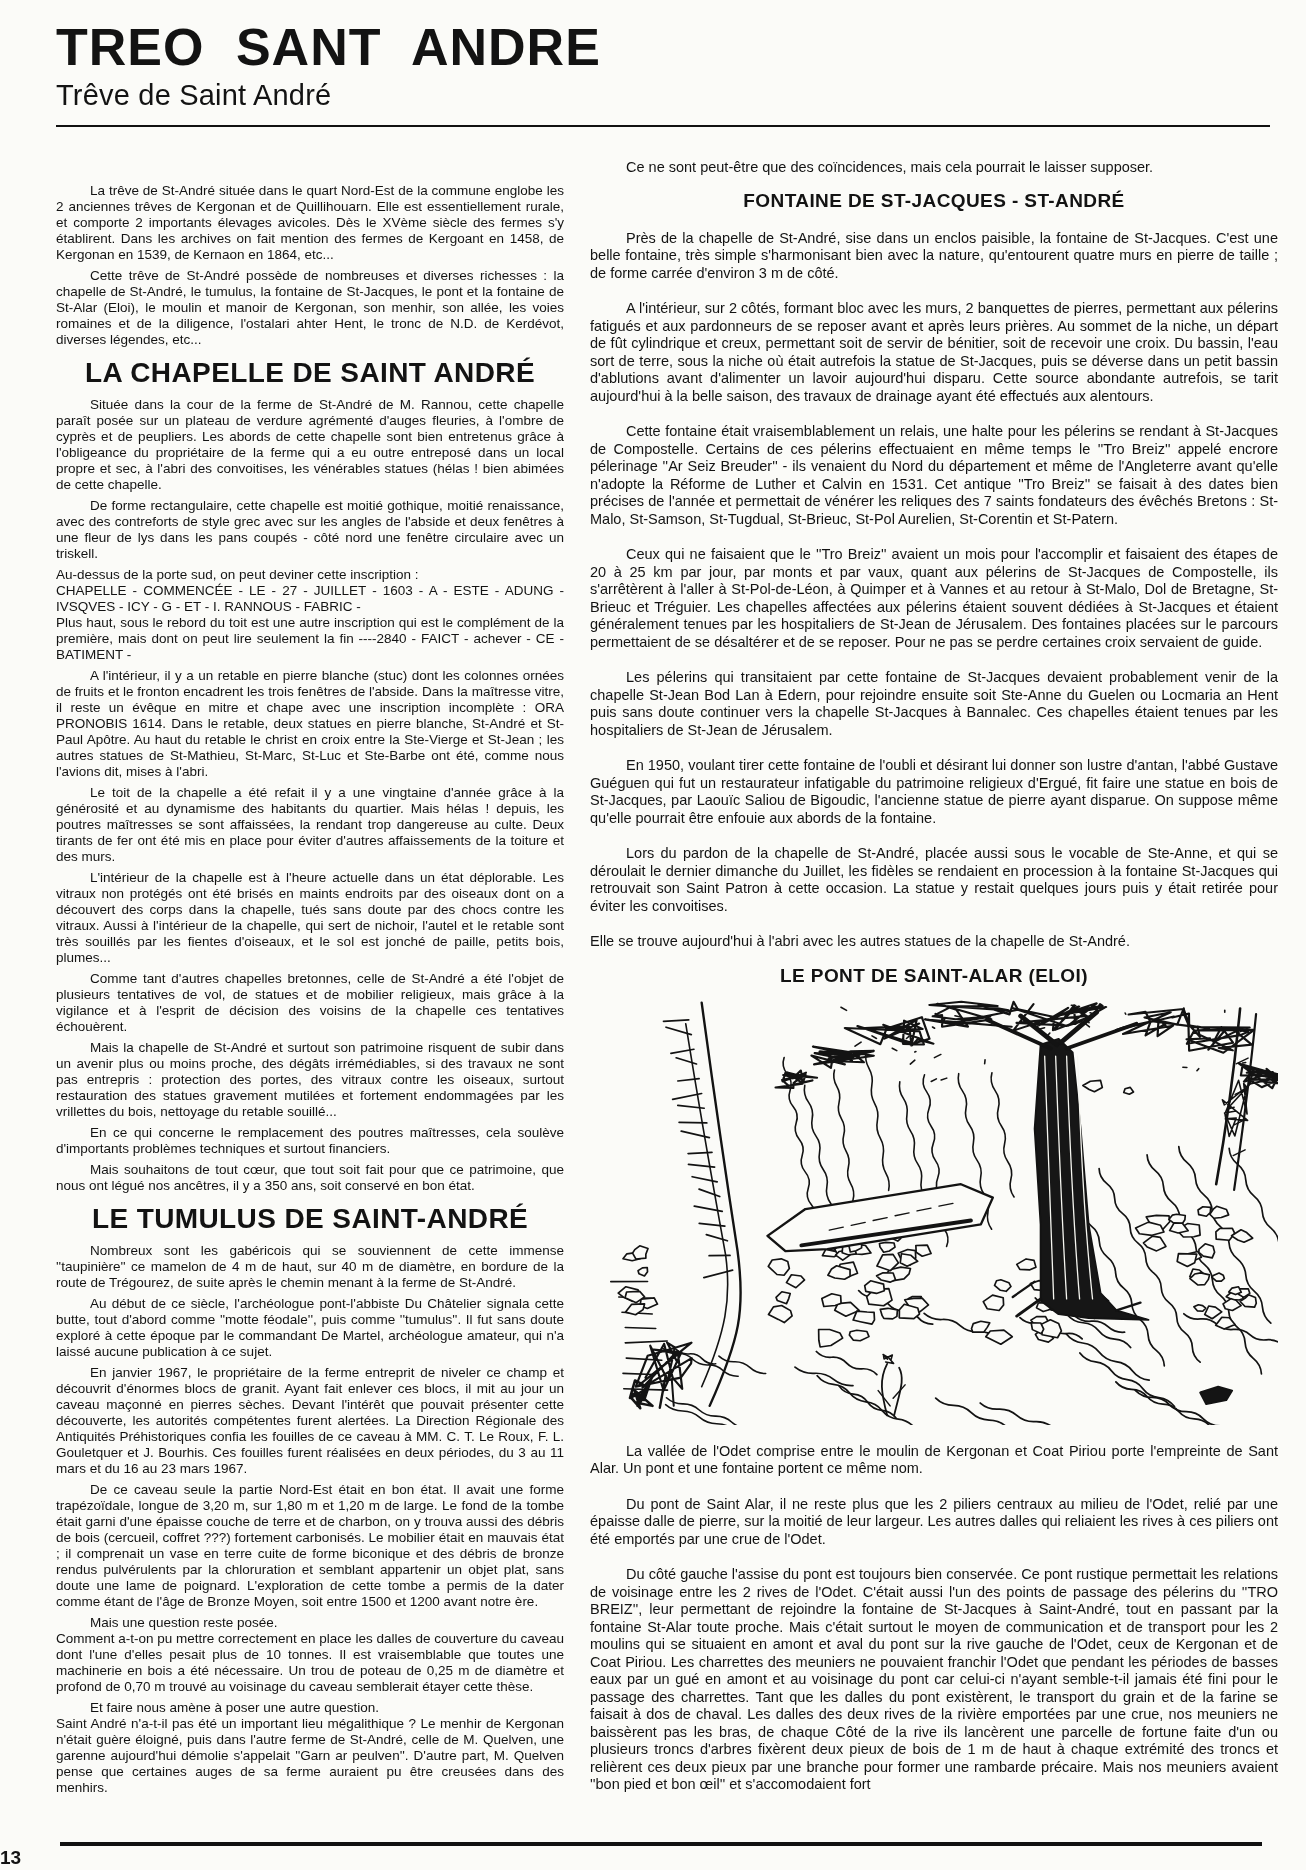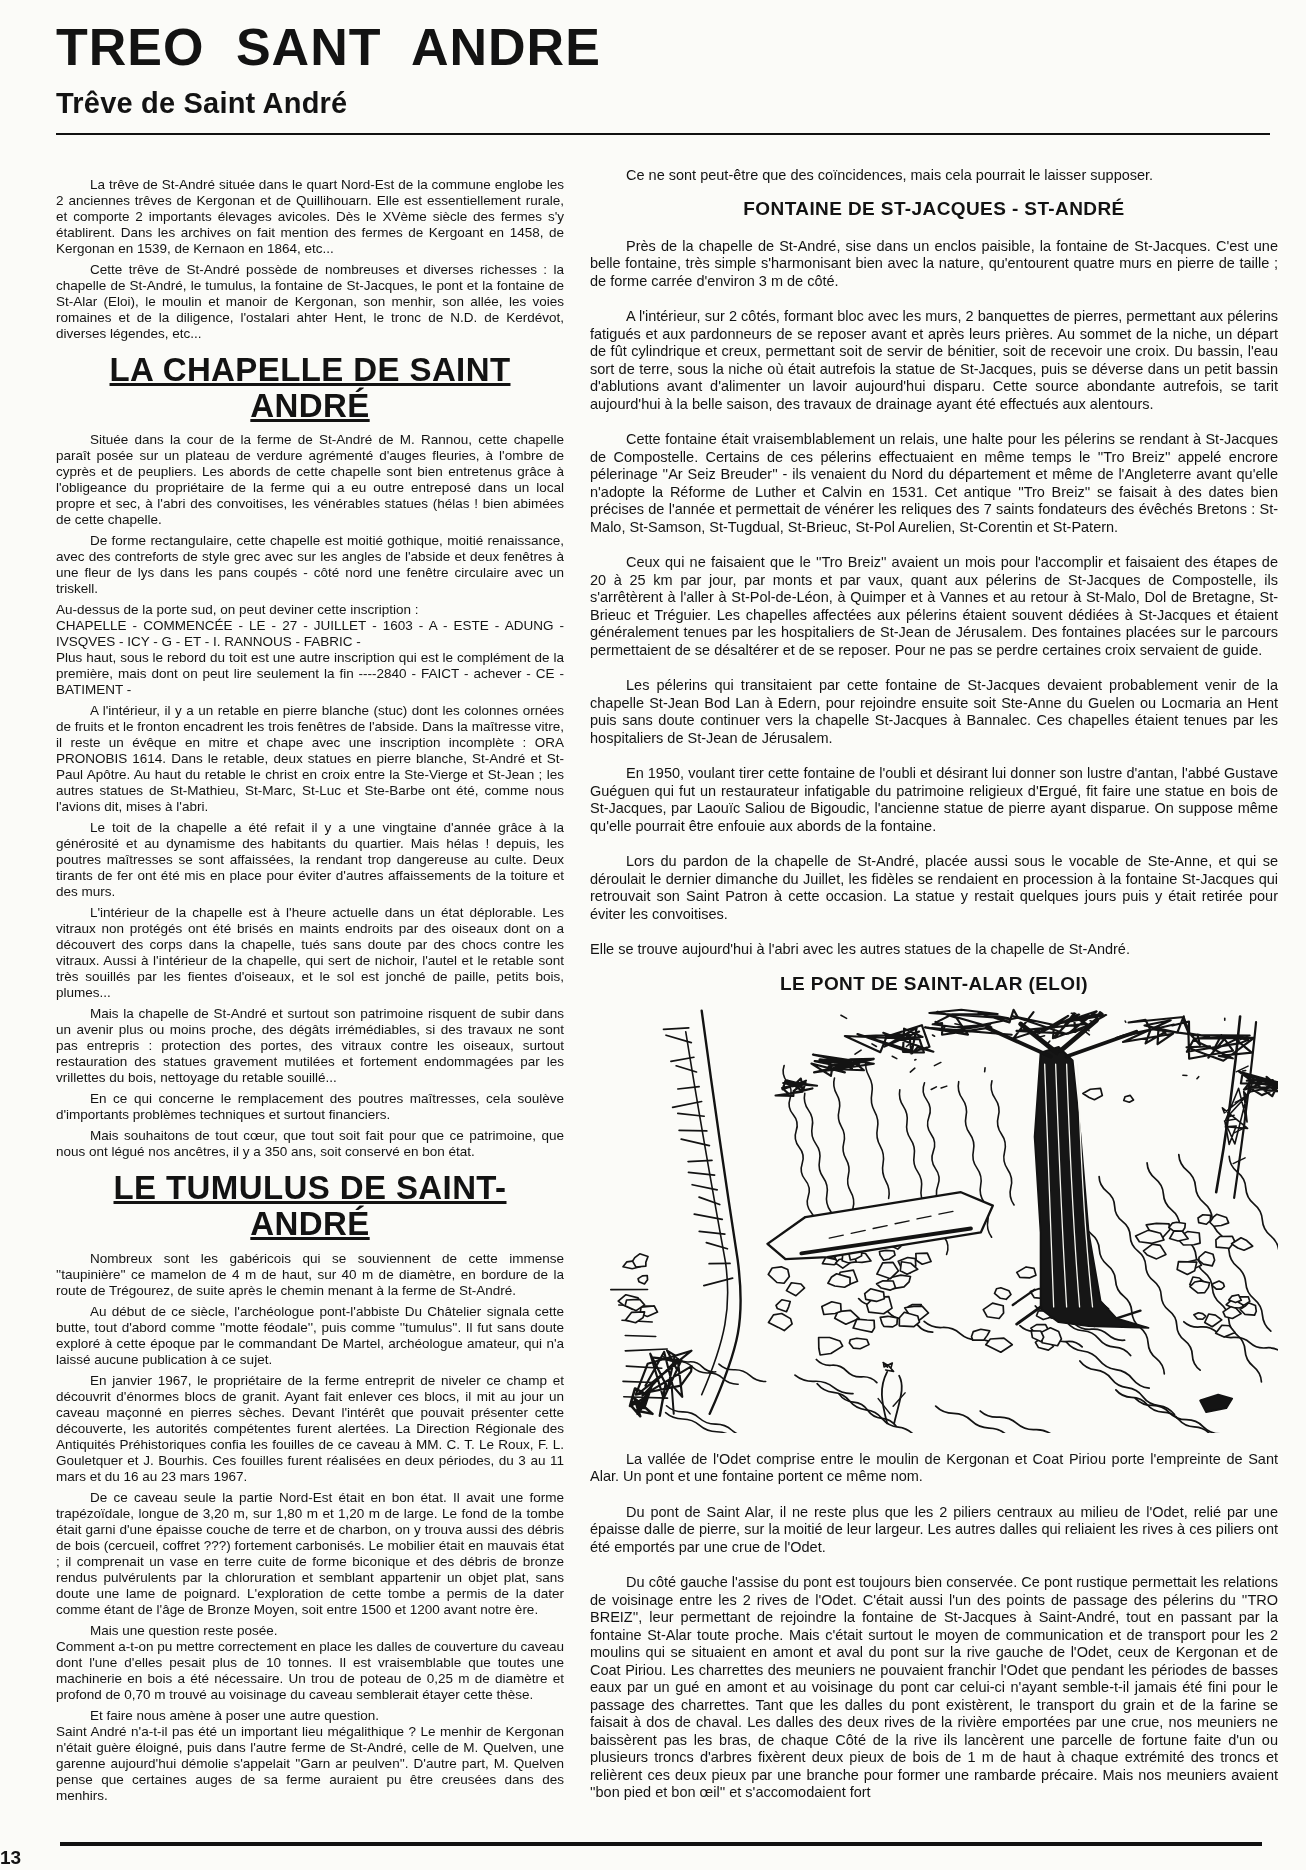--- a/index.html
+++ b/index.html
@@ -11,21 +11,21 @@
     color:#131313;
     font-family:"Liberation Sans", sans-serif;
     overflow:hidden;
   }
   .masthead{padding:20px 36px 0 56px;}
   .masthead .title{
     font-size:52px;font-weight:700;line-height:1.05;
     letter-spacing:1px;word-spacing:16px;
   }
   .masthead .subtitle{
-    font-size:29px;font-weight:700;margin-top:12px;letter-spacing:0.2px;
+    font-size:29px;font-weight:400;margin-top:4px;letter-spacing:0.2px;
   }
   .masthead-rule{height:2px;background:#111;margin:13px 36px 0 56px;}
   .columns{
     display:flex;gap:26px;
     padding:14px 28px 0 56px;
     align-items:flex-end;
   }
   .col-left{width:508px;flex:none;}
   .col-right{flex:1;min-width:0;}
   .col-left p{
@@ -34,22 +34,22 @@
   }
   .col-right p{
     font-size:14.5px;line-height:17.5px;margin:18px 0 7px;
     text-align:justify;
   }
   .ind{text-indent:34px;}
   .col-right .ind{text-indent:36px;}
   .flush{text-indent:0;}
   .tight{margin-bottom:0 !important;}
   .h-left{
-    font-size:33px;font-weight:700;text-align:center;
-    margin:10px 0 8px;letter-spacing:0.4px;line-height:1.1;text-decoration:underline;
+    font-size:28px;font-weight:700;text-align:center;
+    margin:10px 0 8px;letter-spacing:0.4px;line-height:1.1;
   }
   .h-right{
     font-size:19px;font-weight:700;text-align:center;
     margin:14px 0 8px;letter-spacing:0.4px;line-height:1.15;
   }
   figure.sketch{margin:2px 0 6px;padding:0;}
   figure.sketch svg{display:block;width:100%;height:430px;}
   .footer-rule{
     position:absolute;left:60px;right:44px;bottom:24px;
     height:4px;background:#111;
@@ -77,20 +77,21 @@
       <p class="ind">Cette trêve de St-André possède de nombreuses et diverses richesses : la chapelle de St-André, le tumulus, la fontaine de St-Jacques, le pont et la fontaine de St-Alar (Eloi), le moulin et manoir de Kergonan, son menhir, son allée, les voies romaines et de la diligence, l'ostalari ahter Hent, le tronc de N.D. de Kerdévot, diverses légendes, etc...</p>
       <div class="h-left">LA CHAPELLE DE SAINT ANDRÉ</div>
       <p class="ind">Située dans la cour de la ferme de St-André de M. Rannou, cette chapelle paraît posée sur un plateau de verdure agrémenté d'auges fleuries, à l'ombre de cyprès et de peupliers. Les abords de cette chapelle sont bien entretenus grâce à l'obligeance du propriétaire de la ferme qui a eu outre entreposé dans un local propre et sec, à l'abri des convoitises, les vénérables statues (hélas ! bien abimées de cette chapelle.</p>
       <p class="ind">De forme rectangulaire, cette chapelle est moitié gothique, moitié renaissance, avec des contreforts de style grec avec sur les angles de l'abside et deux fenêtres à une fleur de lys dans les pans coupés - côté nord une fenêtre circulaire avec un triskell.</p>
       <p class="flush tight">Au-dessus de la porte sud, on peut deviner cette inscription :</p>
       <p class="flush tight">CHAPELLE - COMMENCÉE - LE - 27 - JUILLET - 1603 - A - ESTE - ADUNG - IVSQVES - ICY - G - ET - I. RANNOUS - FABRIC -</p>
       <p class="flush">Plus haut, sous le rebord du toit est une autre inscription qui est le complément de la première, mais dont on peut lire seulement la fin ----2840 - FAICT - achever - CE - BATIMENT -</p>
       <p class="ind">A l'intérieur, il y a un retable en pierre blanche (stuc) dont les colonnes ornées de fruits et le fronton encadrent les trois fenêtres de l'abside. Dans la maîtresse vitre, il reste un évêque en mitre et chape avec une inscription incomplète : ORA PRONOBIS 1614. Dans le retable, deux statues en pierre blanche, St-André et St-Paul Apôtre. Au haut du retable le christ en croix entre la Ste-Vierge et St-Jean ; les autres statues de St-Mathieu, St-Marc, St-Luc et Ste-Barbe ont été, comme nous l'avions dit, mises à l'abri.</p>
       <p class="ind">Le toit de la chapelle a été refait il y a une vingtaine d'année grâce à la générosité et au dynamisme des habitants du quartier. Mais hélas ! depuis, les poutres maîtresses se sont affaissées, la rendant trop dangereuse au culte. Deux tirants de fer ont été mis en place pour éviter d'autres affaissements de la toiture et des murs.</p>
       <p class="ind">L'intérieur de la chapelle est à l'heure actuelle dans un état déplorable. Les vitraux non protégés ont été brisés en maints endroits par des oiseaux dont on a découvert des corps dans la chapelle, tués sans doute par des chocs contre les vitraux. Aussi à l'intérieur de la chapelle, qui sert de nichoir, l'autel et le retable sont très souillés par les fientes d'oiseaux, et le sol est jonché de paille, petits bois, plumes...</p>
+      <p class="ind">Comme tant d'autres chapelles bretonnes, celle de St-André a été l'objet de plusieurs tentatives de vol, de statues et de mobilier religieux, mais grâce à la vigilance et à l'esprit de décision des voisins de la chapelle ces tentatives échouèrent.</p>
       <p class="ind">Mais la chapelle de St-André et surtout son patrimoine risquent de subir dans un avenir plus ou moins proche, des dégâts irrémédiables, si des travaux ne sont pas entrepris : protection des portes, des vitraux contre les oiseaux, surtout restauration des statues gravement mutilées et fortement endommagées par les vrillettes du bois, nettoyage du retable souillé...</p>
       <p class="ind">En ce qui concerne le remplacement des poutres maîtresses, cela soulève d'importants problèmes techniques et surtout financiers.</p>
       <p class="ind">Mais souhaitons de tout cœur, que tout soit fait pour que ce patrimoine, que nous ont légué nos ancêtres, il y a 350 ans, soit conservé en bon état.</p>
       <div class="h-left">LE TUMULUS DE SAINT-ANDRÉ</div>
       <p class="ind">Nombreux sont les gabéricois qui se souviennent de cette immense ''taupinière'' ce mamelon de 4 m de haut, sur 40 m de diamètre, en bordure de la route de Trégourez, de suite après le chemin menant à la ferme de St-André.</p>
       <p class="ind">Au début de ce siècle, l'archéologue pont-l'abbiste Du Châtelier signala cette butte, tout d'abord comme ''motte féodale'', puis comme ''tumulus''. Il fut sans doute exploré à cette époque par le commandant De Martel, archéologue amateur, qui n'a laissé aucune publication à ce sujet.</p>
       <p class="ind">En janvier 1967, le propriétaire de la ferme entreprit de niveler ce champ et découvrit d'énormes blocs de granit. Ayant fait enlever ces blocs, il mit au jour un caveau maçonné en pierres sèches. Devant l'intérêt que pouvait présenter cette découverte, les autorités compétentes furent alertées. La Direction Régionale des Antiquités Préhistoriques confia les fouilles de ce caveau à MM. C. T. Le Roux, F. L. Gouletquer et J. Bourhis. Ces fouilles furent réalisées en deux périodes, du 3 au 11 mars et du 16 au 23 mars 1967.</p>
       <p class="ind">De ce caveau seule la partie Nord-Est était en bon état. Il avait une forme trapézoïdale, longue de 3,20 m, sur 1,80 m et 1,20 m de large. Le fond de la tombe était garni d'une épaisse couche de terre et de charbon, on y trouva aussi des débris de bois (cercueil, coffret ???) fortement carbonisés. Le mobilier était en mauvais état ; il comprenait un vase en terre cuite de forme biconique et des débris de bronze rendus pulvérulents par la chloruration et semblant appartenir un objet plat, sans doute une lame de poignard. L'exploration de cette tombe a permis de la dater comme étant de l'âge de Bronze Moyen, soit entre 1500 et 1200 avant notre ère.</p>
       <p class="ind tight">Mais une question reste posée.</p>
       <p class="flush">Comment a-t-on pu mettre correctement en place les dalles de couverture du caveau dont l'une d'elles pesait plus de 10 tonnes. Il est vraisemblable que toutes une machinerie en bois a été nécessaire. Un trou de poteau de 0,25 m de diamètre et profond de 0,70 m trouvé au voisinage du caveau semblerait étayer cette thèse.</p>

